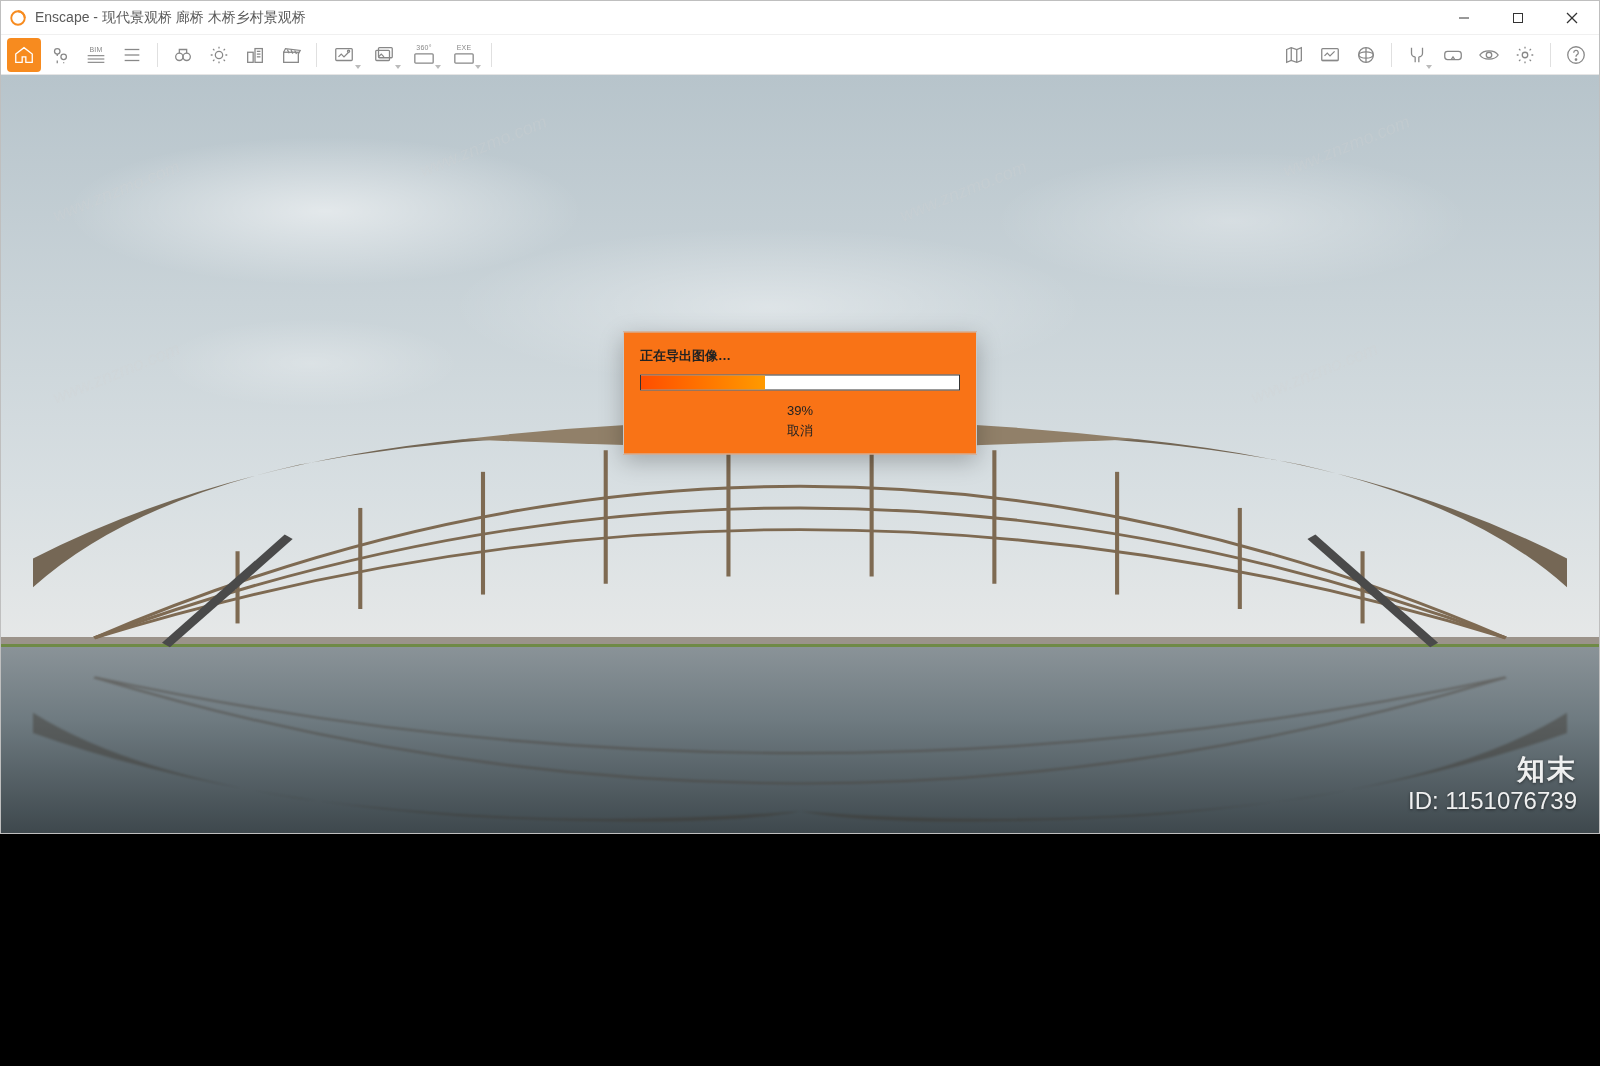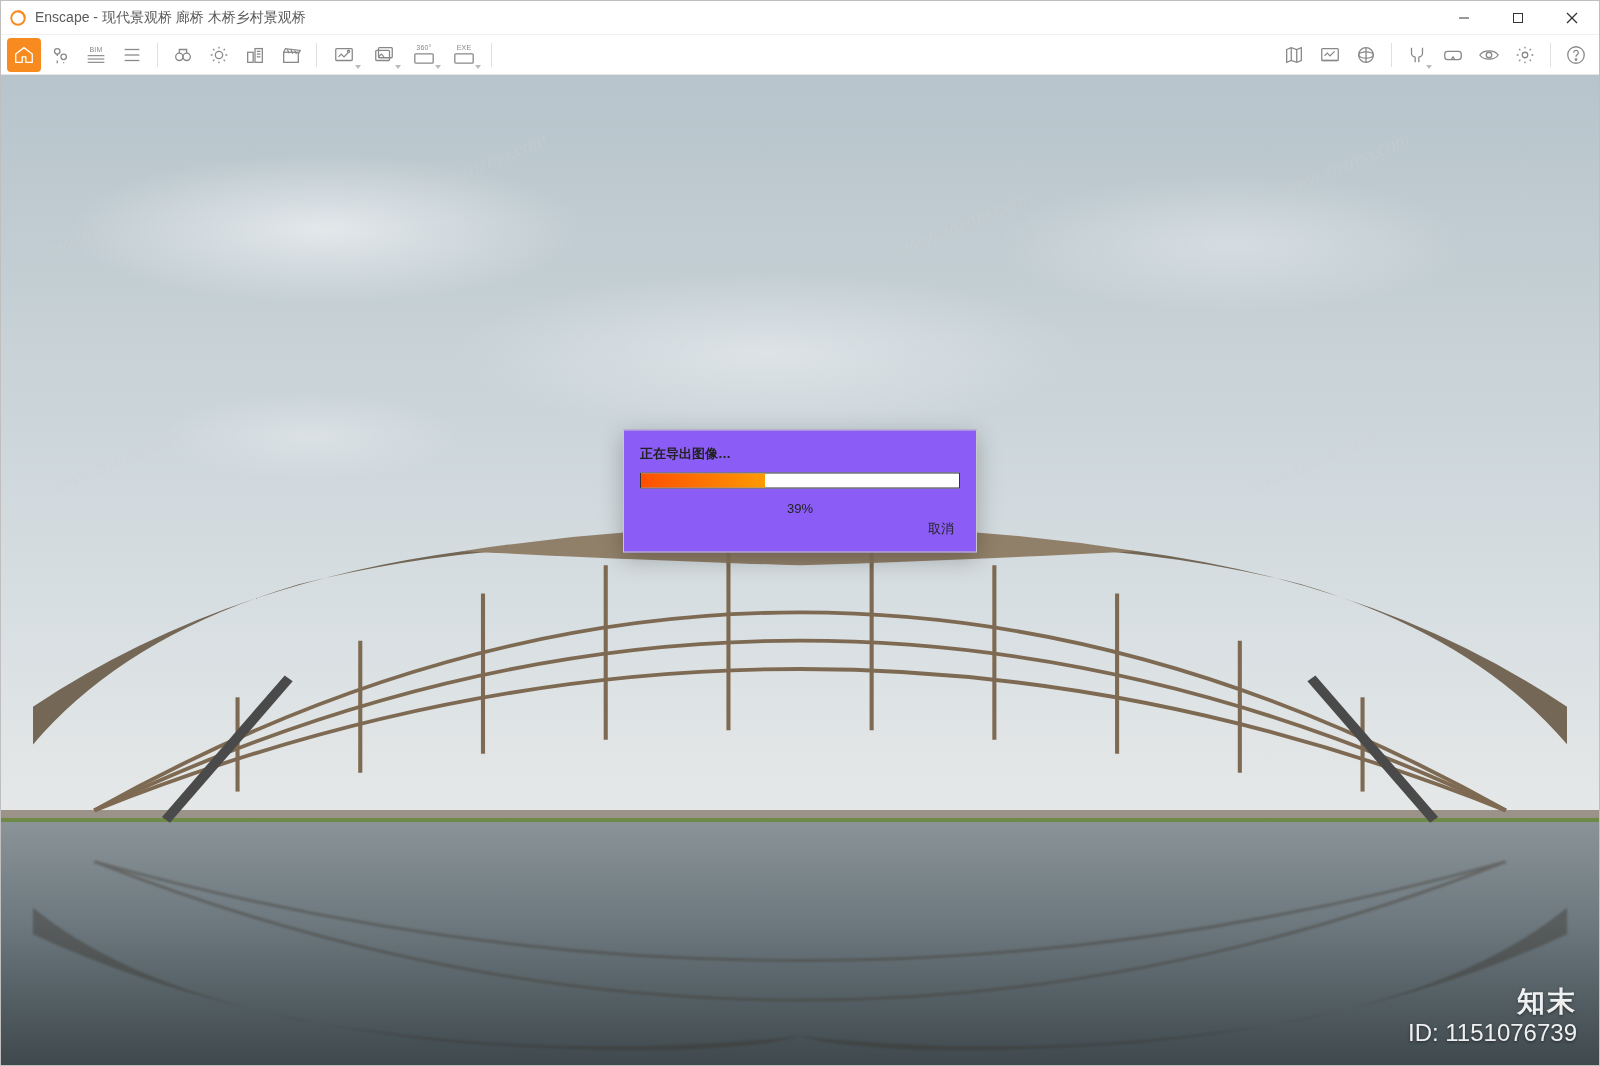--- a/index.html
+++ b/index.html
@@ -1,17 +1,17 @@
 <!DOCTYPE html>
 <html><head>
 <meta charset="utf-8">
 <style>
   * { box-sizing: border-box; margin: 0; padding: 0; }
   html, body { width: 1600px; height: 1066px; overflow: hidden; font-family: "Microsoft YaHei", "Segoe UI", sans-serif; background:#000; }
-  .window { width:1600px; height:1066px; border:1px solid #bfbfbf; background:#fff; display:flex; flex-direction:column; position:relative; }
+  .window { width:1600px; height:834px; border:1px solid #bfbfbf; background:#fff; display:flex; flex-direction:column; position:relative; }
 
   
   .titlebar { height:34px; background:#fff; display:flex; align-items:center; padding:0 0 0 8px; border-bottom:1px solid #f0f0f0; }
   .titlebar .logo { width:18px; height:18px; margin-right:8px; }
   .titlebar .title { font-size:14px; color:#5a5a5a; font-weight:500; flex:0 0 auto; }
   .titlebar .spacer { flex:1; }
   .winbtn { width:54px; height:34px; display:flex; align-items:center; justify-content:center; color:#333; }
   .winbtn svg { width:12px; height:12px; }
 
   
@@ -43,26 +43,26 @@
   .c3 { left:62%; top:10%; width:480px; height:140px; opacity:.6; }
   .c4 { left:10%; top:32%; width:300px; height:90px; opacity:.5; }
 
   
   .bridge { position:absolute; left:2%; right:2%; top:40%; height:40%; }
   .bridge svg { width:100%; height:100%; }
   .reflect { position:absolute; left:2%; right:2%; top:75.5%; height:28%; transform:scaleY(-1); opacity:.45; filter:blur(1px) brightness(.75); }
   .reflect svg { width:100%; height:100%; }
 
   
-  .dialog { position:absolute; left:50%; top:42%; transform:translate(-50%,-50%); width:354px; background:#8b5cf6; border:1px solid #c8c8c8; box-shadow:0 6px 22px rgba(0,0,0,.25); padding:14px 16px 10px; }
+  .dialog { position:absolute; left:50%; top:42%; transform:translate(-50%,-50%); width:354px; background:#f97316; border:1px solid #c8c8c8; box-shadow:0 6px 22px rgba(0,0,0,.25); padding:14px 16px 10px; }
   .dialog-title { font-size:13px; font-weight:700; color:#222; margin-bottom:10px; }
   .progress-outer { width:100%; height:16px; border:1px solid #333; background:#fff; position:relative; }
   .progress-inner { height:100%; background:linear-gradient(90deg,#ff4e00,#ff9a00); }
   .progress-pct { text-align:center; font-size:13px; color:#222; margin-top:12px; }
-  .dialog-actions { display:flex; justify-content:flex-end; }
+  .dialog-actions { display:flex; justify-content:center; }
   .btn-cancel { font-size:13px; color:#222; padding:4px 6px; background:none; border:none; cursor:pointer; }
 
   
   .wm-logo { position:absolute; right:22px; bottom:44px; color:rgba(255,255,255,.92); font-size:28px; font-weight:600; letter-spacing:2px; text-shadow:0 1px 3px rgba(0,0,0,.5); }
   .wm-id { position:absolute; right:22px; bottom:18px; color:rgba(255,255,255,.92); font-size:24px; font-weight:500; text-shadow:0 1px 3px rgba(0,0,0,.5); }
   .wm-diag { position:absolute; color:rgba(210,210,210,.25); font-size:18px; transform:rotate(-22deg); font-style:italic; pointer-events:none; }
 </style>
 </head>
 <body>
 

